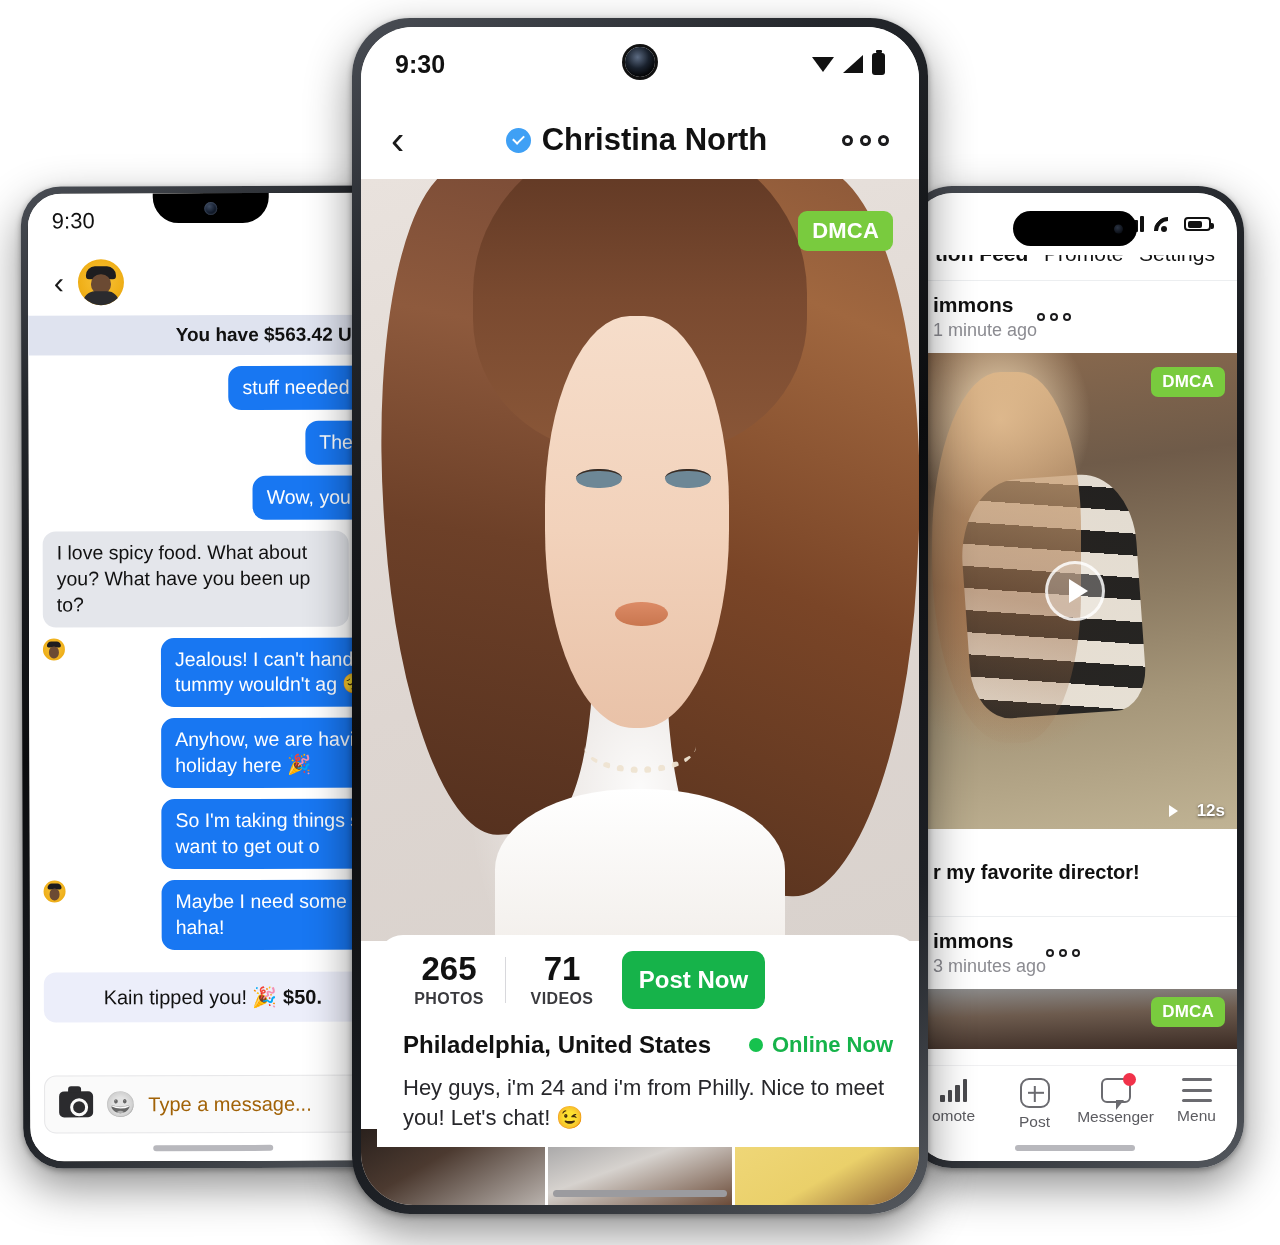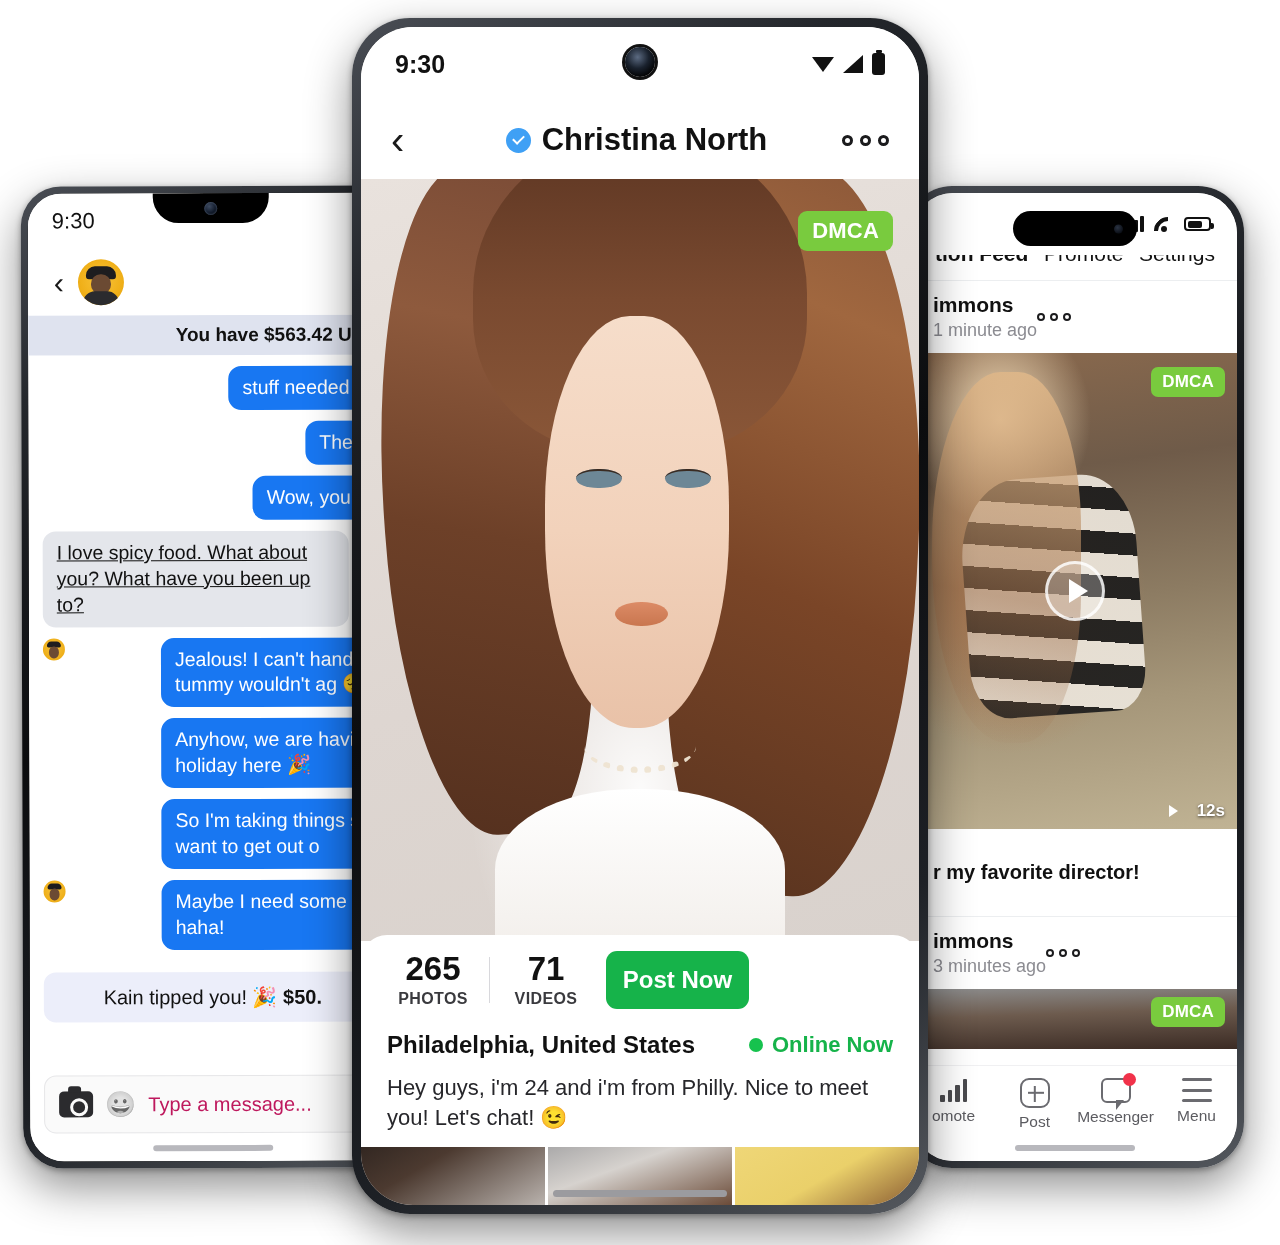--- a/index.html
+++ b/index.html
@@ -102,21 +102,21 @@
   }
   .msg-row { display:flex; padding: 0 14px; margin-top: 11px; align-items: flex-end;}
   .msg-row.out { justify-content: flex-end; }
   .msg-row.in  { justify-content: flex-start; }
   .bubble {
     max-width: 100%; border-radius: 13px; padding: 9px 14px;
     font-size: 19.5px; line-height: 1.33;
   }
   .bubble.out { background:#1877f2; color:#fff; white-space: nowrap; margin-right:-70px;}
   .bubble.out.wrap { white-space: normal; width: 290px; }
-  .bubble.in { background:#e4e6eb; color:#111; white-space: normal; text-decoration: underline; }
+  .bubble.in { background:#e4e6eb; color:#111; white-space: normal; }
   .mini-av {
     width: 22px; height:22px; border-radius:50%; flex:none; margin-right:6px;
     background: radial-gradient(circle at 50% 45%, #f8c43c 0%, #eeae18 70%);
     position:relative; overflow:hidden;
   }
   .mini-av::before{content:"";position:absolute;left:4px;top:3px;width:14px;height:6px;background:#1d1d1f;border-radius:5px 5px 2px 2px;}
   .mini-av::after{content:"";position:absolute;left:6px;top:8px;width:10px;height:12px;background:#6b4a33;border-radius:48%;}
   .row-with-av { display:flex; align-items:flex-start; padding: 0 14px; margin-top: 11px;}
   .row-with-av .spacer { flex:1; }
   .tip-bubble {
@@ -131,21 +131,21 @@
     background:#fff; display:flex; align-items:flex-start; padding: 10px 14px 0 14px;
   }
   .composer-box {
     flex:1; height: 58px; background:#fafafa; border:1px solid #e6e6e8;
     border-radius: 12px; display:flex; align-items:center; gap:12px; padding: 0 14px;
   }
   .cam-icon { width:34px; height:26px; background:#2b2b2e; border-radius:5px; position:relative; flex:none;}
   .cam-icon::before{content:"";position:absolute;left:9px;top:-5px;width:13px;height:6px;background:#2b2b2e;border-radius:3px 3px 0 0;}
   .cam-icon::after{content:"";position:absolute;left:11px;top:7px;width:12px;height:12px;border-radius:50%;border:3px solid #fafafa;}
   .emoji-icon { font-size:25px; line-height:1; flex:none; filter: grayscale(1); opacity:.72;}
-  .composer-ph { font-size:20px; color:#be185d; }
+  .composer-ph { font-size:20px; color:#a16207; }
   .home-ind {
     position:absolute; bottom:10px; left:50%; transform:translateX(-50%);
     width:120px; height:6px; border-radius:3px; background:#b8b8bd;
   }
 
   
   #phone-right {
     left: 906px; top: 186px; width: 338px; height: 982px;
     border-radius: 46px;
     z-index: 1;
@@ -369,21 +369,21 @@
     background: linear-gradient(180deg,#ffffff 0%,#f2eeea 100%);
     border-radius: 48% 48% 10% 10%;
   }
   .necklace {
     position:absolute; left:40%; top:71%; width:20%; height:7%;
     border-bottom: 7px dotted #efe4d2; border-radius: 50%;
     opacity:.95;
   }
 
   .c-info {
-    position:absolute; left:0; right:0; top: 908px; height: 212px;
+    position:absolute; left:16px; right:0; top: 908px; height: 212px;
     background:#fff; border-radius: 26px 26px 0 0; padding: 16px 26px 0 26px;
     z-index: 4;
   }
   .stats-row { display:flex; align-items:center; gap:0; }
   .stat { display:flex; flex-direction:column; align-items:center; width: 92px;}
   .stat .num { font-size:33px; font-weight:800; color:#111; line-height:1.05;}
   .stat .lbl { font-size:16px; font-weight:600; color:#3a3a3e; letter-spacing:.4px; margin-top:3px;}
   .vdiv { width:1px; height:46px; background:#d8d8dc; margin: 0 10px;}
   .btn-green {
     background:#16b34a; color:#fff; font-size:24px; font-weight:700;

